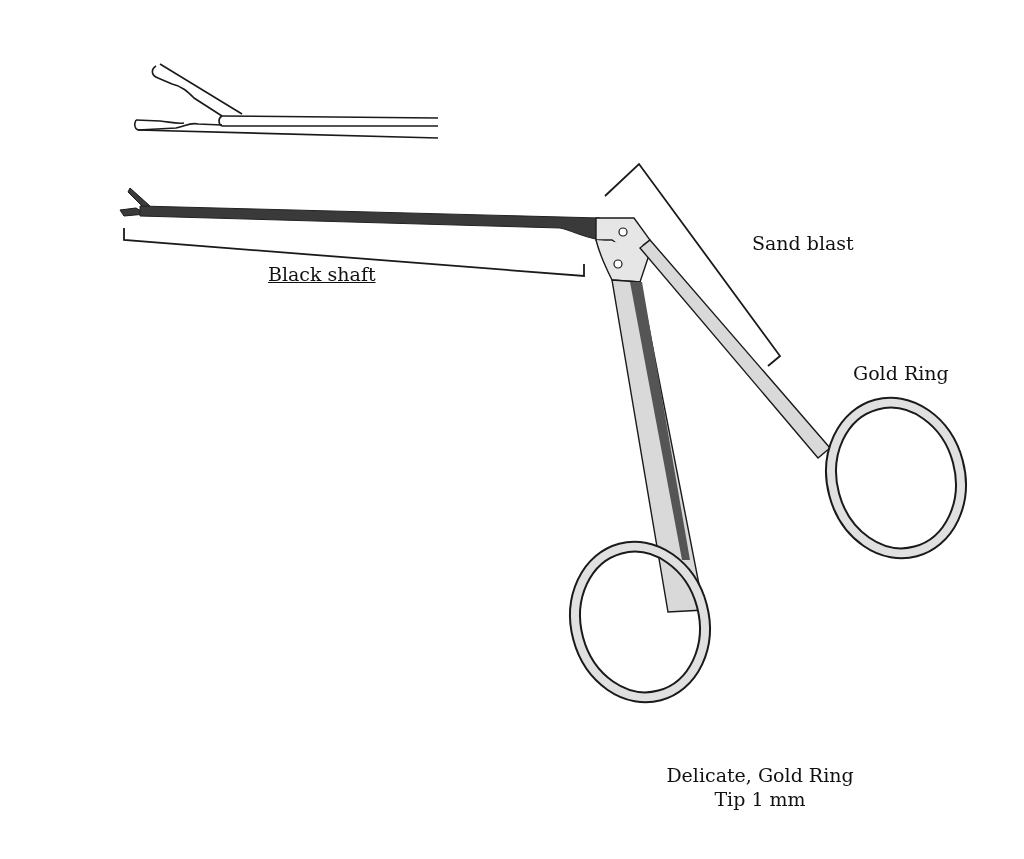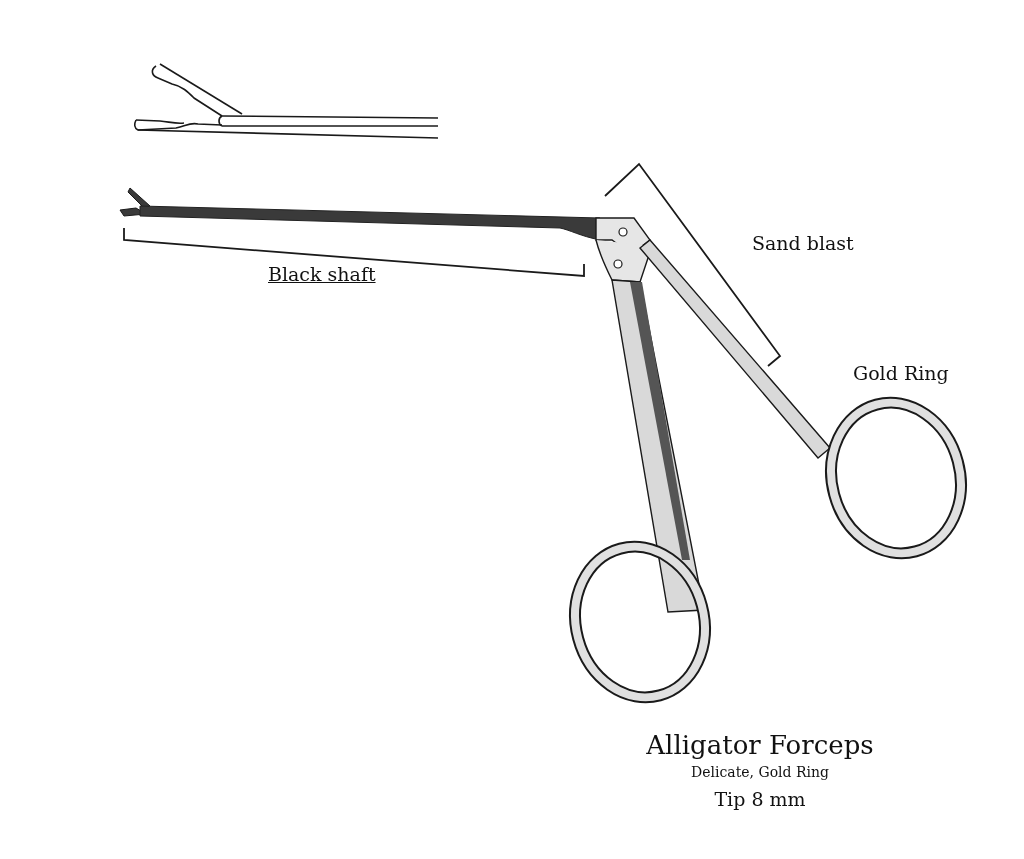--- a/index.html
+++ b/index.html
@@ -5,21 +5,21 @@
     html, body { margin: 0; padding: 0; background: #ffffff; }
     body { width: 1024px; height: 859px; position: relative; overflow: hidden; font-family: "DejaVu Serif", serif; }
     .stage { position: absolute; left: 0; top: 0; width: 1024px; height: 859px; }
     svg.drawing { position: absolute; left: 0; top: 0; }
     .label { position: absolute; color: #111; font-family: "DejaVu Serif", serif; white-space: nowrap; }
     .lbl-shaft { left: 268px; top: 263px; font-size: 19px; text-decoration: underline; }
     .lbl-sand { left: 720px; top: 232px; font-size: 19px; margin-left: 32px; }
     .lbl-gold { left: 853px; top: 362px; font-size: 19px; }
     .caption { position: absolute; left: 600px; width: 320px; text-align: center; color: #111; }
     .cap-title { top: 730px; font-size: 26px; }
-    .cap-sub1 { top: 764px; font-size: 14px; }
+    .cap-sub1 { top: 764px; font-size: 19px; }
     .cap-sub2 { top: 788px; font-size: 19px; }
   </style>
 </head>
 <body>
 
 <div class="stage">
 
   <svg class="drawing" width="1024" height="859" viewBox="0 0 1024 859">
 
     <g fill="none" stroke="#1a1a1a" stroke-width="1.6">
@@ -63,16 +63,15 @@
 
     <g fill="none" stroke="#1a1a1a" stroke-width="1.8">
       <path d="M605 196 L639 164 L780 356 L768 366"></path>
     </g>
   </svg>
 
   <div class="label lbl-shaft">Black shaft</div>
   <div class="label lbl-sand">Sand blast</div>
   <div class="label lbl-gold">Gold Ring</div>
 
-  <div class="caption cap-title">Alligator Forceps</div>
   <div class="caption cap-sub1">Delicate, Gold Ring</div>
-  <div class="caption cap-sub2">Tip 8 mm</div>
+  <div class="caption cap-sub2">Tip 1 mm</div>
 </div>
 
 </body></html>

